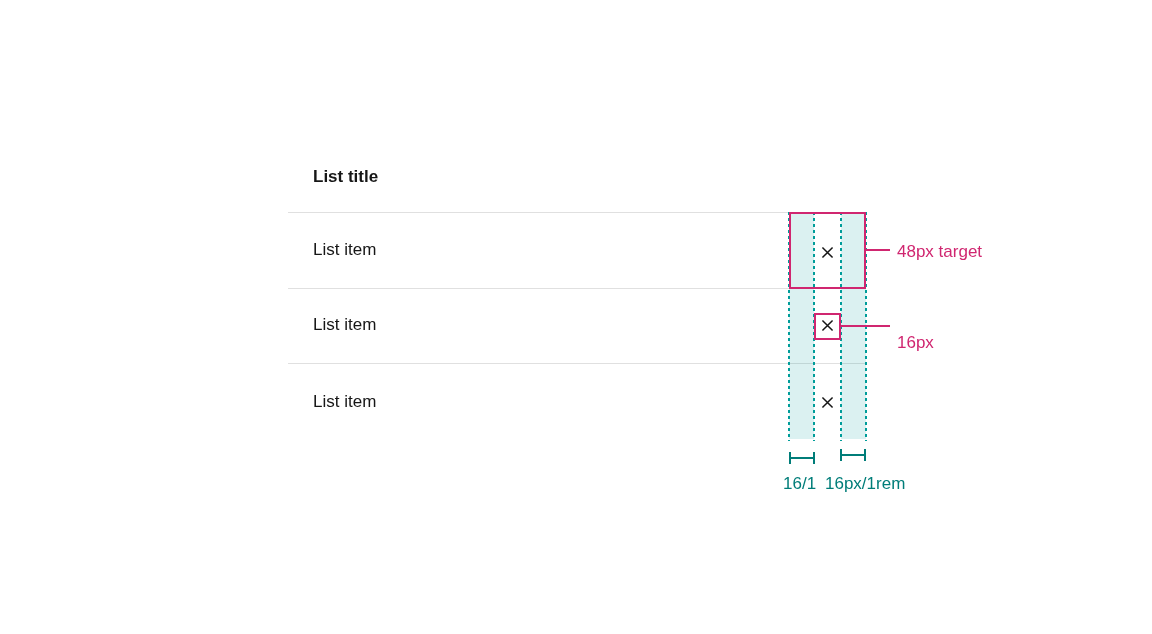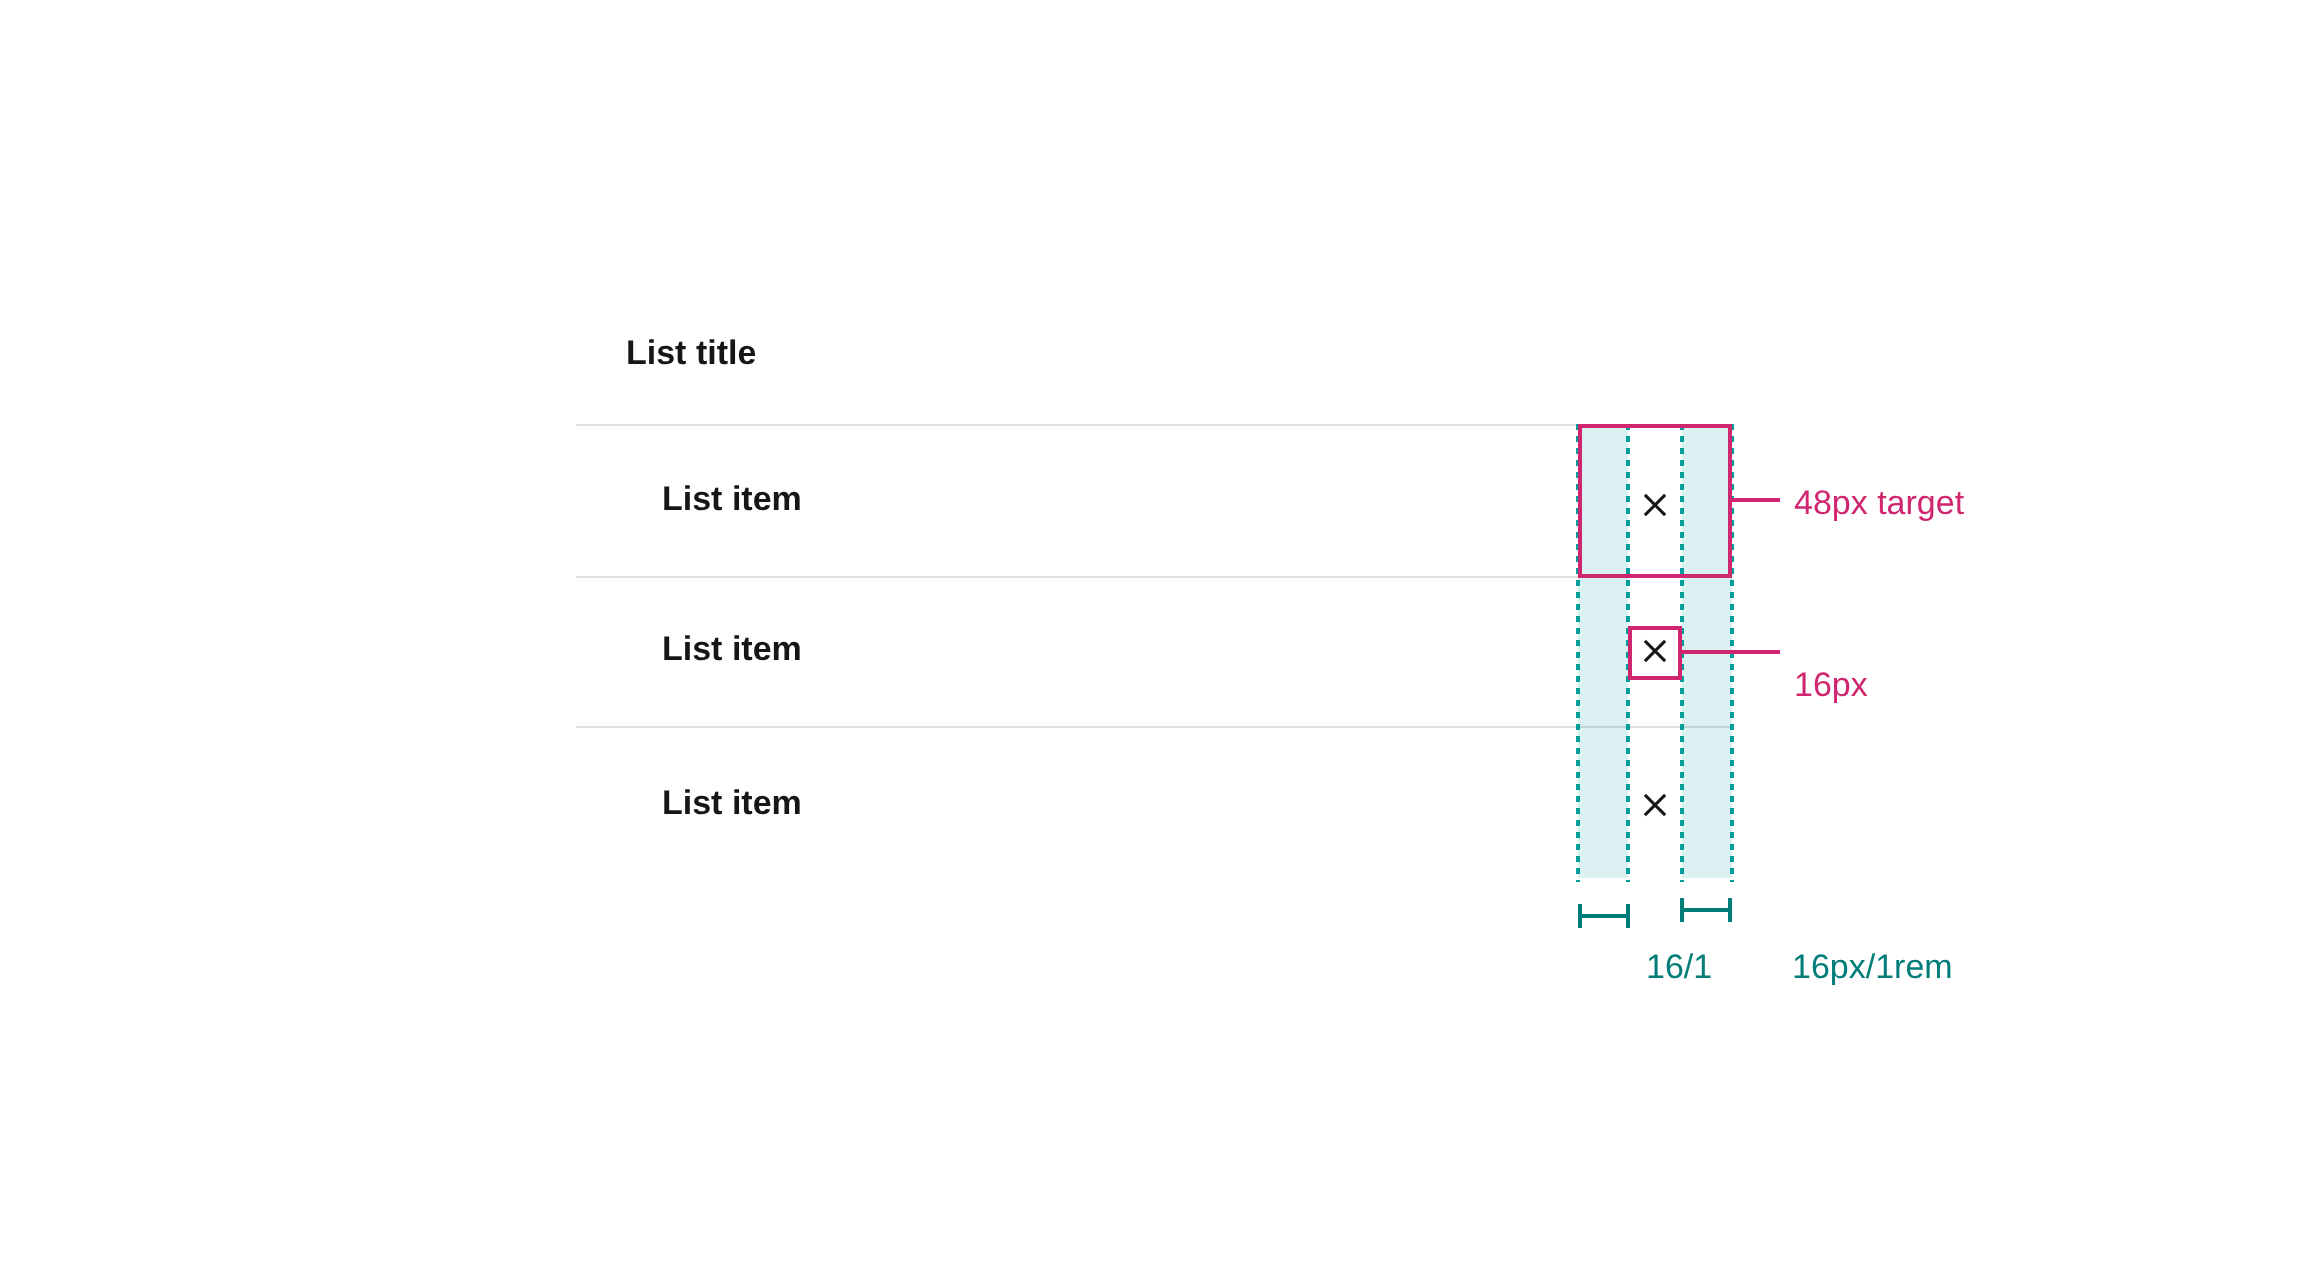--- a/index.html
+++ b/index.html
@@ -23,23 +23,23 @@
   }
   .divider {
     position: absolute;
     left: 288px;
     width: 578px;
     height: 1px;
     background: var(--divider, #e0e0e0);
   }
   .item-label {
     position: absolute;
-    left: 331px;
+    left: 313px;
     font-size: 17px;
-    font-weight: 700;
+    font-weight: 400;
     line-height: 22px;
     color: var(--text, #161616);
     white-space: nowrap;
   }
   .band {
     position: absolute;
     top: 212px;
     width: 25px;
     height: 227px;
     background: var(--cyan-fill, rgba(0,157,154,0.14));
@@ -84,21 +84,20 @@
     text-align: center;
   }
   .mline { position: absolute; background: var(--teal-text, #007d79); }
   .teal-label {
     position: absolute;
     top: 475px;
     font-size: 17px;
     line-height: 18px;
     color: var(--teal-text, #007d79);
     white-space: nowrap;
-    margin-left: 40px;
   }
 </style>
 </head>
 <body>
 
 <div class="canvas">
 
   <div class="list-title">List title</div>
 
   <div class="divider" style="top:212px"></div>
@@ -147,15 +146,15 @@
     <div class="mline" style="left:813px; top:452px; width:2px; height:12px"></div>
     <div class="mline" style="left:789px; top:457px; width:26px; height:2px"></div>
   </div>
   <div>
     <div class="mline" style="left:840px; top:449px; width:2px; height:12px"></div>
     <div class="mline" style="left:864px; top:449px; width:2px; height:12px"></div>
     <div class="mline" style="left:840px; top:454px; width:26px; height:2px"></div>
   </div>
 
   <div class="teal-label" style="left:783px">16/1</div>
-  <div class="teal-label" style="left:856px">16px/1rem</div>
+  <div class="teal-label" style="left:825px">16px/1rem</div>
 
 </div>
 
 </body></html>

